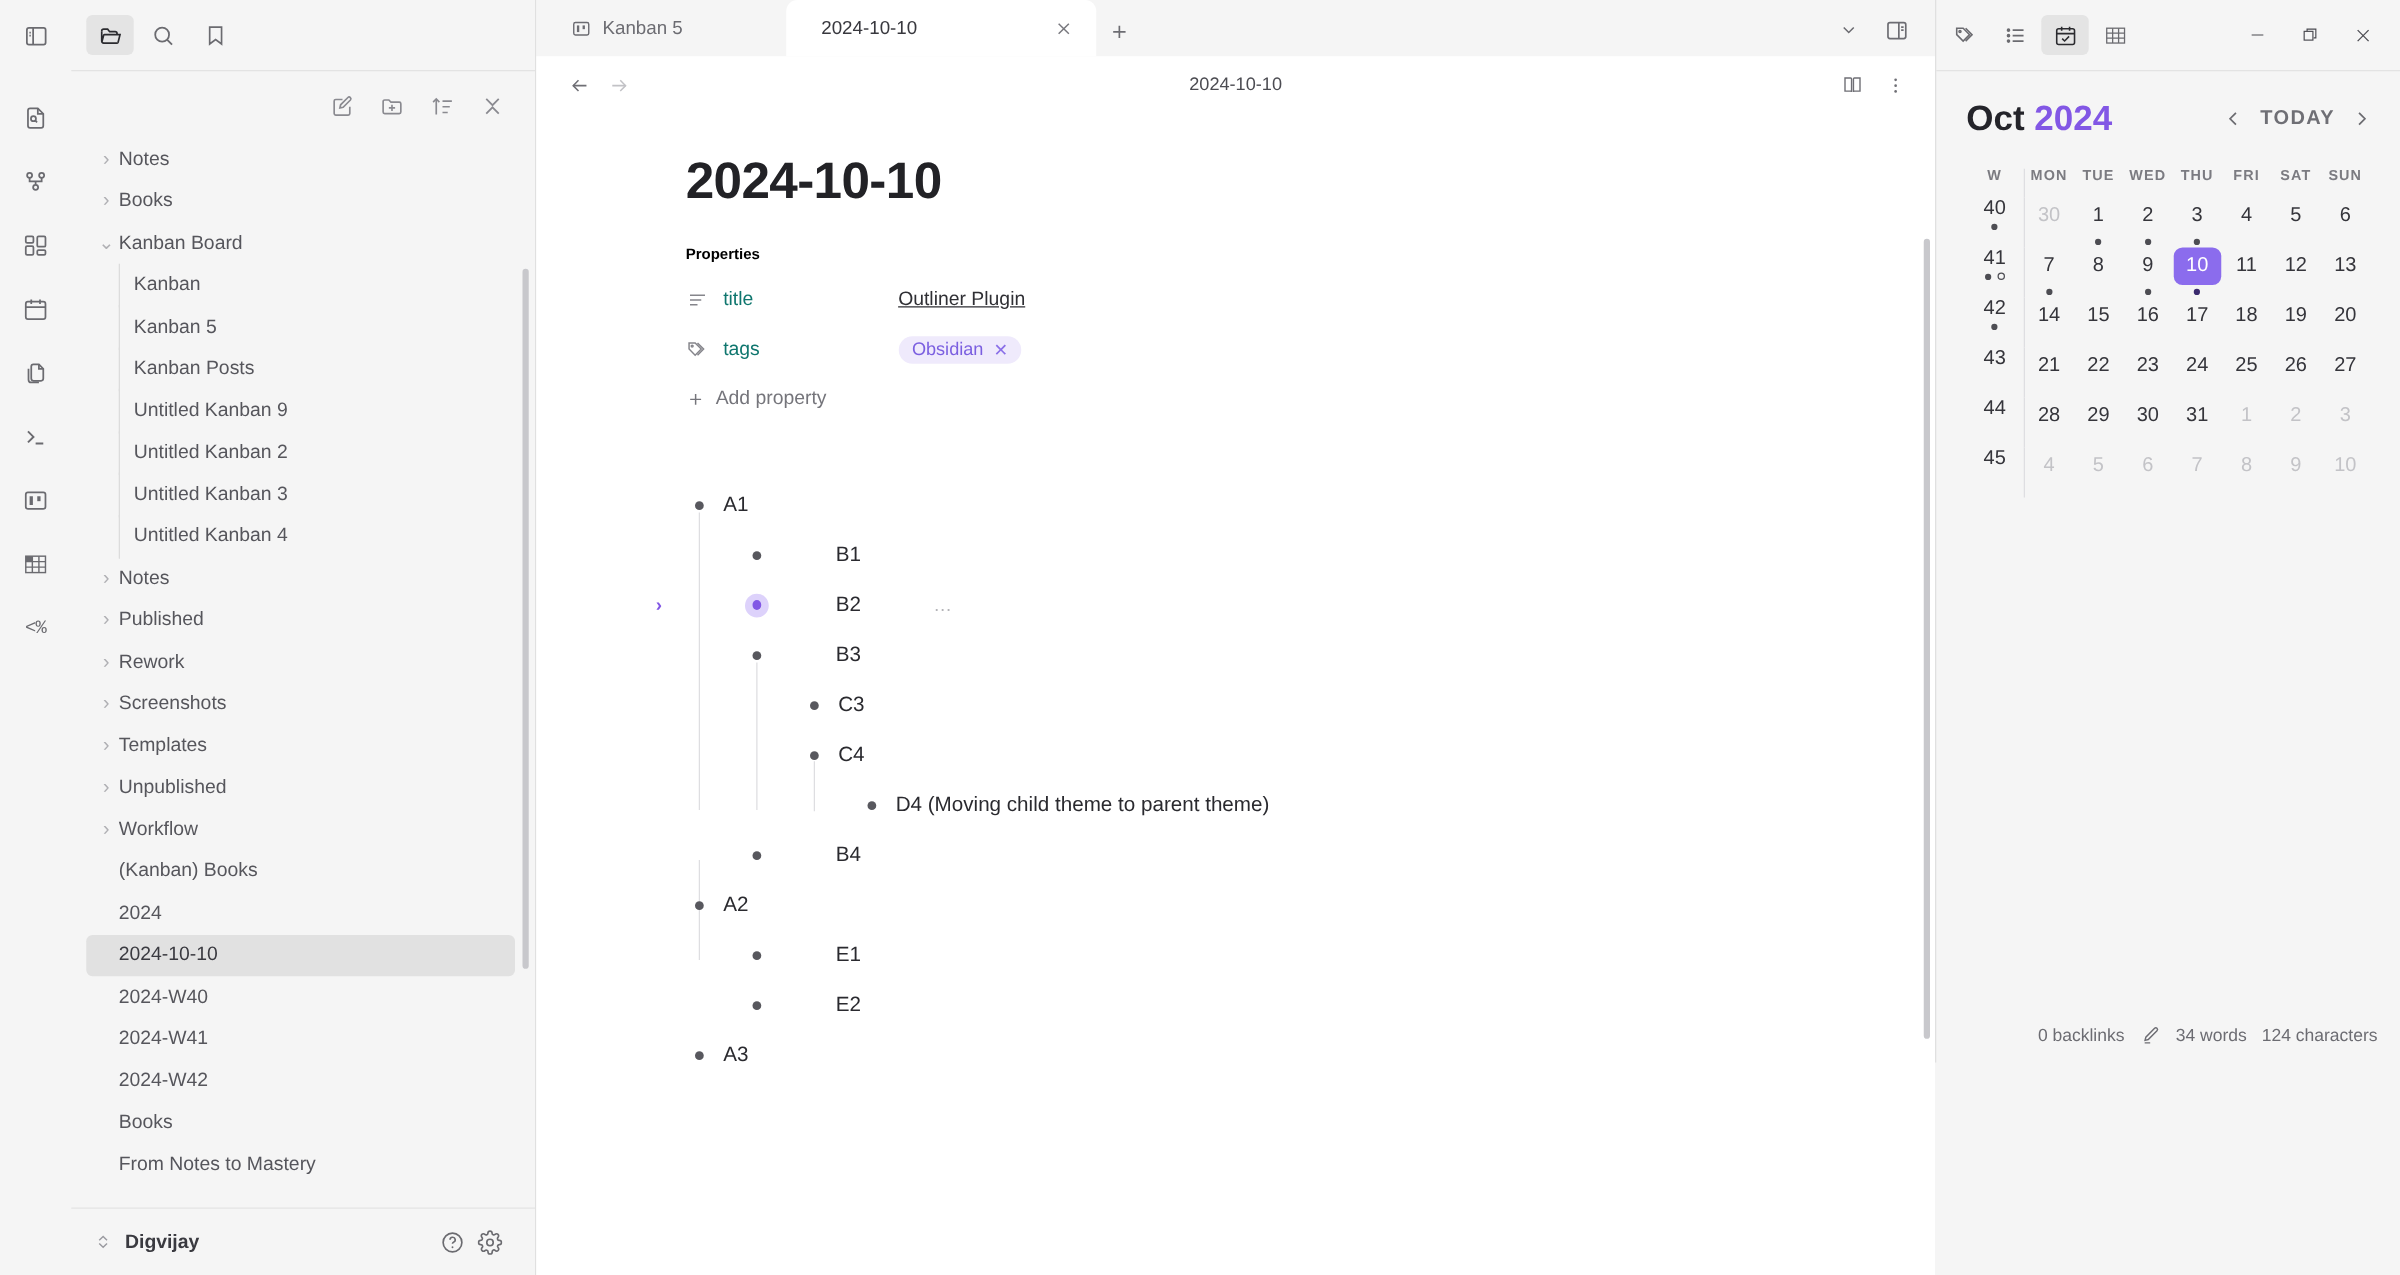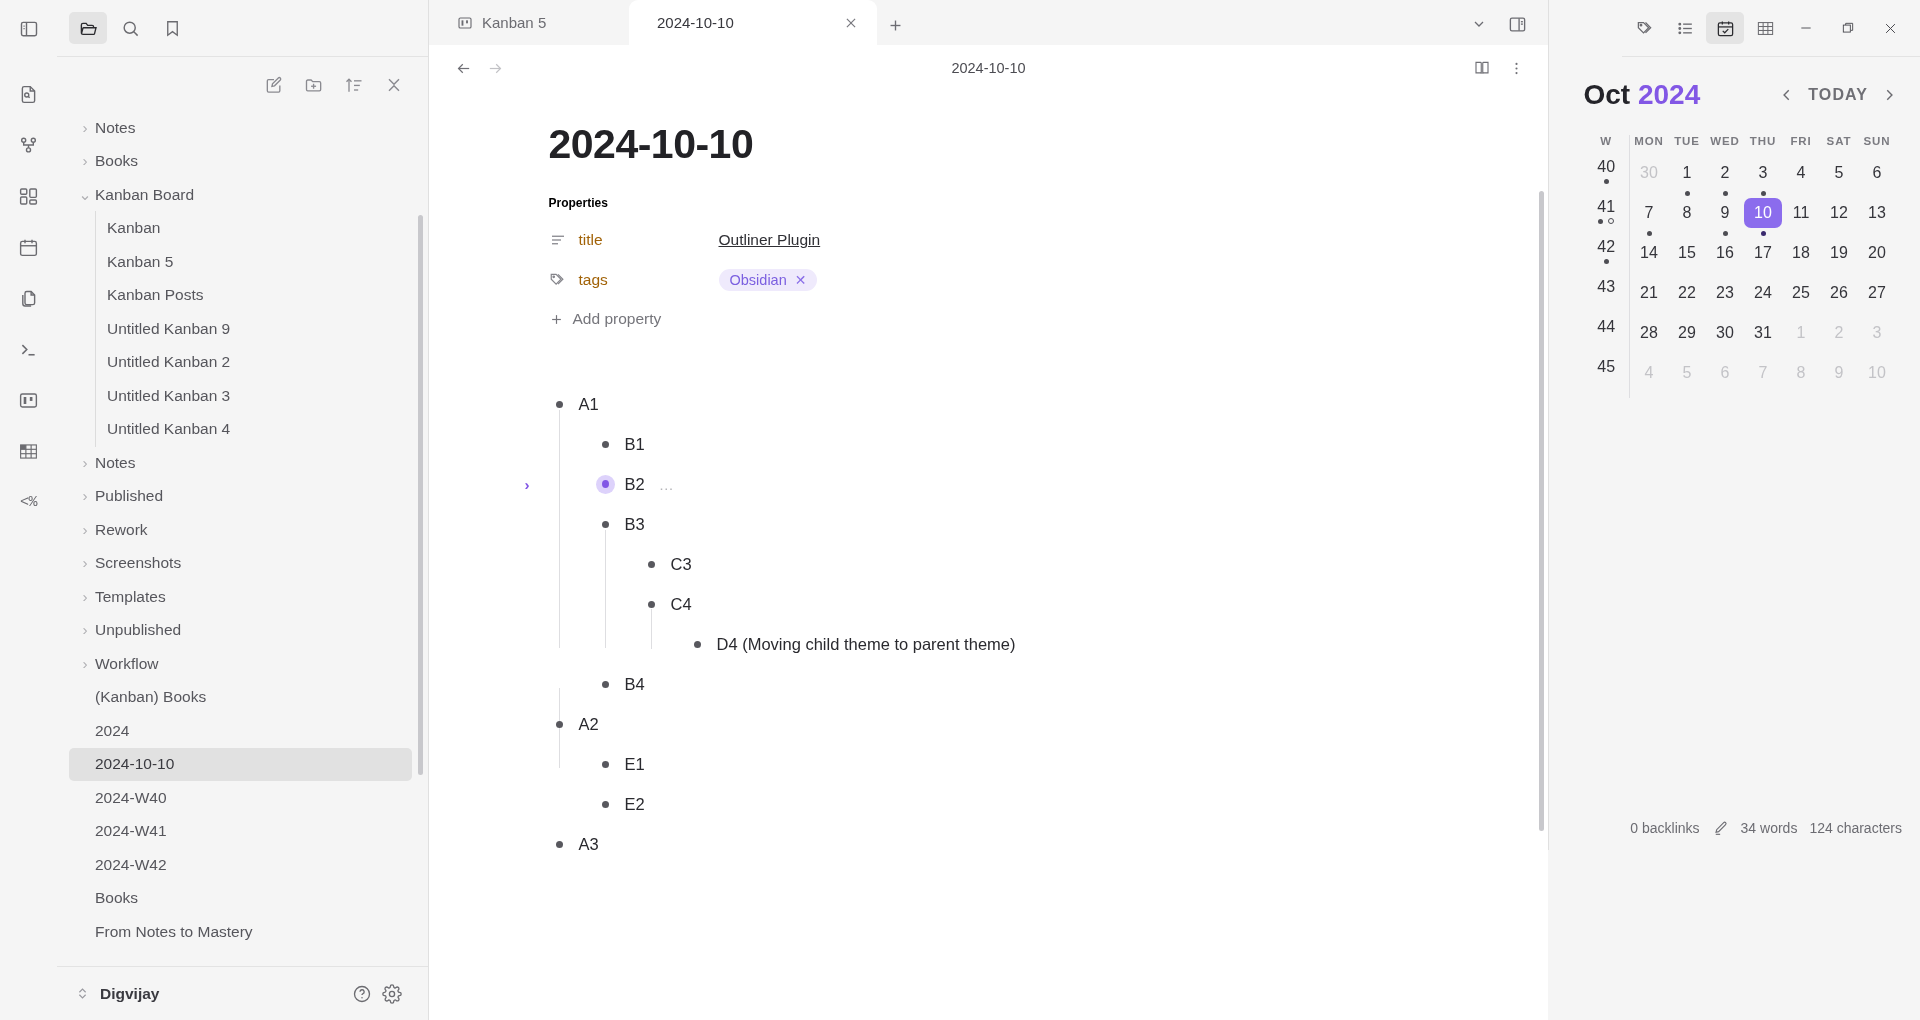--- a/index.html
+++ b/index.html
@@ -146,21 +146,21 @@
   .nav-btn.disabled { color: #c2c2c6; }
   .editor-title-inline { flex: 1; text-align: center; font-size: 14.5px; color: #4c4c52; }
   .header-right { display: flex; gap: 6px; align-items: center; }
 
   .editor-body { flex: 1; overflow: hidden; position: relative; padding: 0 0 0 0; }
   .doc { max-width: 1000px; margin: 0 auto; padding: 30px 60px 0 60px; }
   .doc-title { font-size: 41px; font-weight: bold; color: #222226; letter-spacing: -0.5px; margin-bottom: 28px; }
   .props-head { font-size: 12px; font-weight: bold; color: #000000; margin-bottom: 10px; }
   .prop-row { display: flex; align-items: center; height: 40px; }
   .prop-icon { width: 30px; color: #85858b; display: flex; align-items: center; }
-  .prop-key { width: 140px; font-size: 15.5px; color: #a16207; }
+  .prop-key { width: 140px; font-size: 15.5px; color: #0f766e; }
   .prop-val { font-size: 15.5px; color: #2f2f34; text-decoration: underline; }
   .tag-chip {
     display: inline-flex; align-items: center; gap: 8px;
     background: #efeafc; color: #7b5fe0;
     border-radius: 12px; padding: 3px 11px; font-size: 14.5px;
   }
   .tag-x { font-size: 14px; color: #8a6fe8; cursor: pointer; }
   .add-prop {
     display: flex; align-items: center; gap: 9px;
     font-size: 15.5px; color: #75757b; margin-top: 10px; cursor: pointer;
@@ -178,37 +178,37 @@
     background: #ddd2fb;
   }
   .ol-bullet.accent { background: #8257e5; position: relative; z-index: 1; width: 8px; height: 8px; }
   .ol-text { margin-left: 8px; }
   .ol-caret {
     position: absolute; left: -24px; color: #8257e5; font-size: 15px; font-weight: bold;
     display: flex; align-items: center; cursor: pointer;
   }
   .ol-ellipsis { margin-left: 14px; color: #b4b4b8; font-size: 15px; letter-spacing: 1px; }
   .lvl1 { padding-left: 0px; }
-  .lvl2 { padding-left: 46px; }
+  .lvl2 { padding-left: 46px; gap: 44px; }
   .lvl3 { padding-left: 92px; }
   .lvl4 { padding-left: 138px; }
   .guide {
     position: absolute; width: 1px; background: #dedee1;
   }
 
   .editor-scroll {
     position: absolute; right: 4px; top: 100px; width: 5px; height: 640px;
     background: #c8c8cc; border-radius: 3px;
   }
 
   
   .rightpanel {
     width: 372px; flex: 0 0 372px; height: 850px;
     background: #f5f5f5; border-left: 1px solid #e0e0e0;
-    display: flex; flex-direction: column; align-items: flex-end;
+    display: flex; flex-direction: column;
   }
   .rp-top {
     height: 57px; display: flex; align-items: center;
     padding: 0 10px 0 4px; gap: 2px;
     border-bottom: 1px solid #e3e3e3;
   }
   .rp-tab {
     width: 38px; height: 32px; border-radius: 5px;
     display: flex; align-items: center; justify-content: center;
     color: #6b6b70; cursor: pointer;

